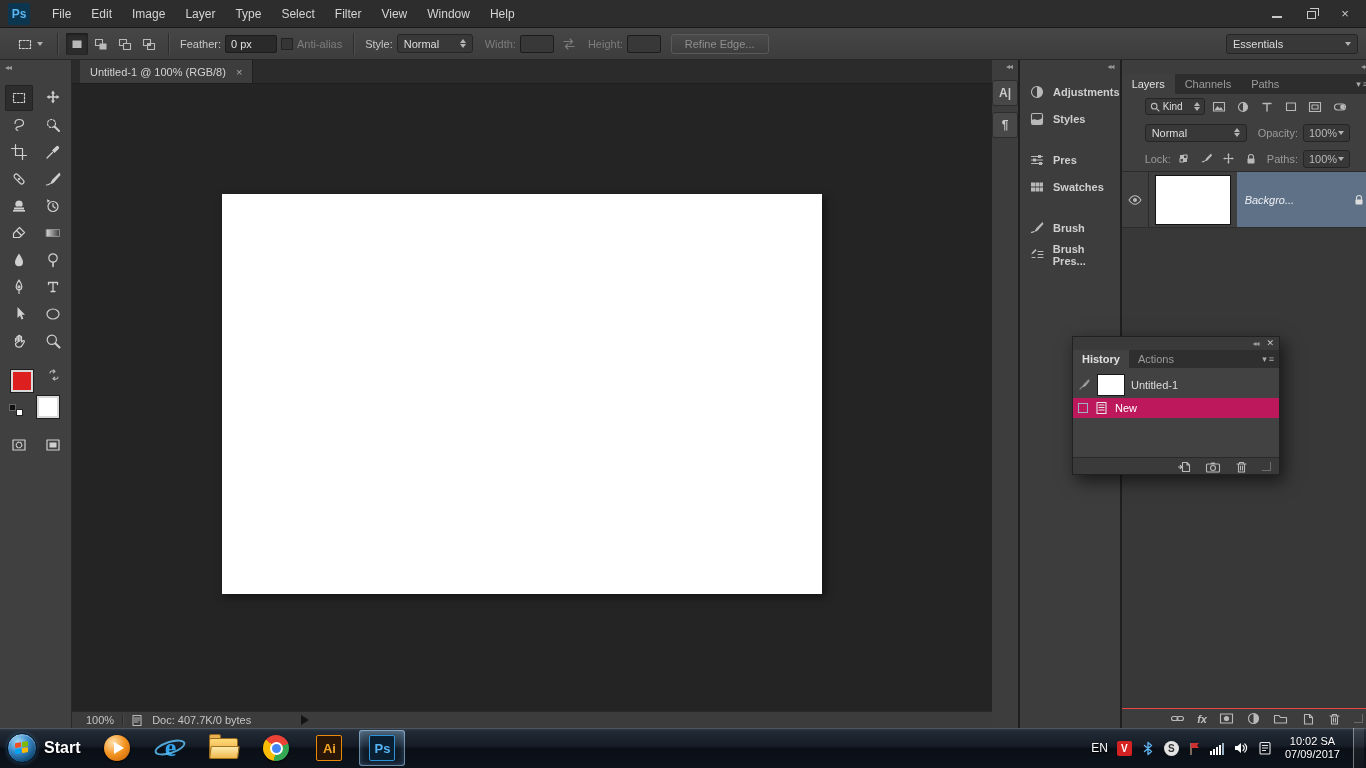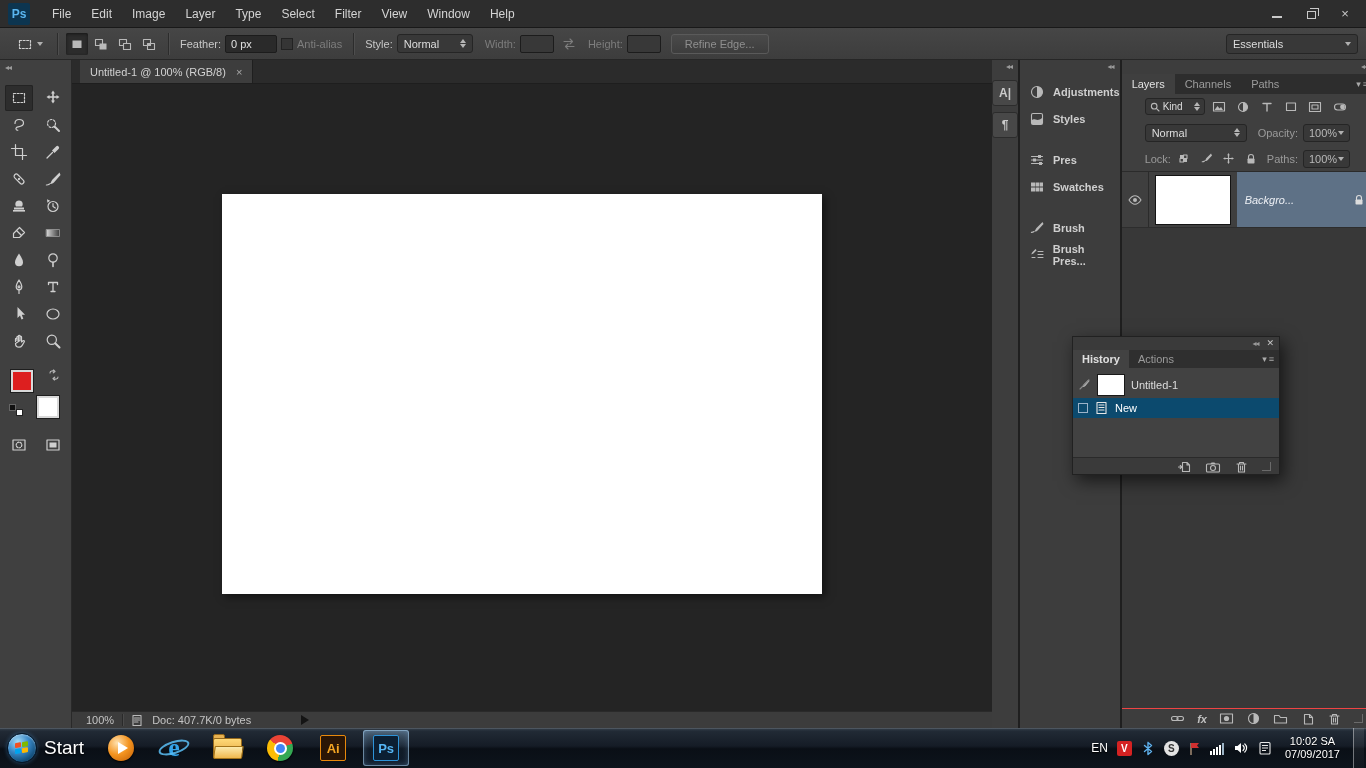--- a/index.html
+++ b/index.html
@@ -123,39 +123,39 @@
            border:1px solid #212121;box-shadow:4px 6px 16px rgba(0,0,0,.6);z-index:40;display:flex;flex-direction:column}
   .h-head{height:13px;background:#3a3a3a;display:flex;justify-content:flex-end;align-items:center;gap:8px;
           padding-right:5px;color:#b5b5b5}
   .h-x{font-size:9px;line-height:9px;color:#c5c5c5}
   .h-tabs{height:18px;background:#2f2f2f;display:flex;align-items:stretch}
   .h-tab{padding:0 9px;display:flex;align-items:center;color:#9a9a9a}
   .h-tab.act{background:#424242;color:#e0e0e0;font-weight:bold}
   .h-body{flex:1;display:flex;flex-direction:column;padding-top:3px}
   .h-row1{height:27px;display:flex;align-items:center;gap:7px;padding-left:5px;color:#ddd}
   .h-thumb{width:26px;height:20px;background:#fff;box-shadow:0 0 0 1px #191919}
-  .h-row2{height:20px;display:flex;align-items:center;gap:7px;background:#0c4a6e;color:#fff;padding-left:5px}
+  .h-row2{height:20px;display:flex;align-items:center;gap:7px;background:#be185d;color:#fff;padding-left:5px}
   .h-check{width:10px;height:10px;border:1px solid #9cb3c9}
   .h-foot{height:17px;background:#3a3a3a;border-top:1px solid #2a2a2a;display:flex;align-items:center;
           justify-content:flex-end;gap:13px;padding-right:8px}
 
   
   #taskbar{position:absolute;left:0;right:0;bottom:0;height:40px;display:flex;align-items:center;z-index:100;
            background:linear-gradient(180deg,#38424d 0%,#212a35 8%,#151c26 45%,#0a0f16 52%,#0d141c 100%);
            box-shadow:inset 0 1px 0 rgba(255,255,255,.12)}
   .start{display:flex;align-items:center;gap:7px;padding:0 10px 0 7px;height:100%}
   .orb{width:30px;height:30px;border-radius:50%;border:1px solid #04182b;position:relative;
        background:radial-gradient(circle at 35% 28%,#a5dcf8 0%,#3a89c8 40%,#14517e 72%,#0a2c4c 100%);
        box-shadow:inset 0 1px 2px rgba(255,255,255,.5),0 0 4px rgba(80,160,230,.4);
        display:flex;align-items:center;justify-content:center}
   .flag{width:15px;height:13px;display:grid;grid-template-columns:6px 6px;grid-template-rows:5px 5px;gap:1px;transform:skewY(-8deg)}
   .flag i{display:block;border-radius:1px}
   .flag i:nth-child(1){background:#f25022}.flag i:nth-child(2){background:#7fba00}
   .flag i:nth-child(3){background:#00a4ef}.flag i:nth-child(4){background:#ffb900}
-  .start-label{color:#fff;font-size:19px;font-weight:normal;text-shadow:0 1px 2px #000}
+  .start-label{color:#fff;font-size:16px;font-weight:bold;text-shadow:0 1px 2px #000}
   .tb-apps{display:flex;align-items:center;gap:7px;margin-left:4px;height:100%}
   .tb-btn{width:46px;height:36px;display:flex;align-items:center;justify-content:center;border-radius:3px;position:relative}
   .tb-btn.active{background:linear-gradient(180deg,rgba(150,195,230,.35),rgba(60,100,140,.15) 50%,rgba(25,45,75,.3));
                  box-shadow:inset 0 0 0 1px rgba(175,215,245,.5),inset 0 0 7px rgba(130,180,230,.4)}
   .wmp{width:26px;height:26px;border-radius:50%;display:flex;align-items:center;justify-content:center;
        background:radial-gradient(circle at 35% 30%,#ffe2b0,#f49420 48%,#c05c04 100%);box-shadow:0 1px 2px #000}
   .wmp i{width:0;height:0;border-top:6px solid transparent;border-bottom:6px solid transparent;border-left:10px solid #fff;margin-left:3px}
   .ie{position:relative;width:30px;height:30px;display:flex;align-items:center;justify-content:center}
   .ie b{font-size:26px;font-weight:bold;color:#35a3e8;font-family:"Liberation Serif",serif;text-shadow:0 1px 2px #023}
   .ie s{position:absolute;left:-1px;top:8px;width:32px;height:13px;border:2px solid rgba(90,190,245,.85);

